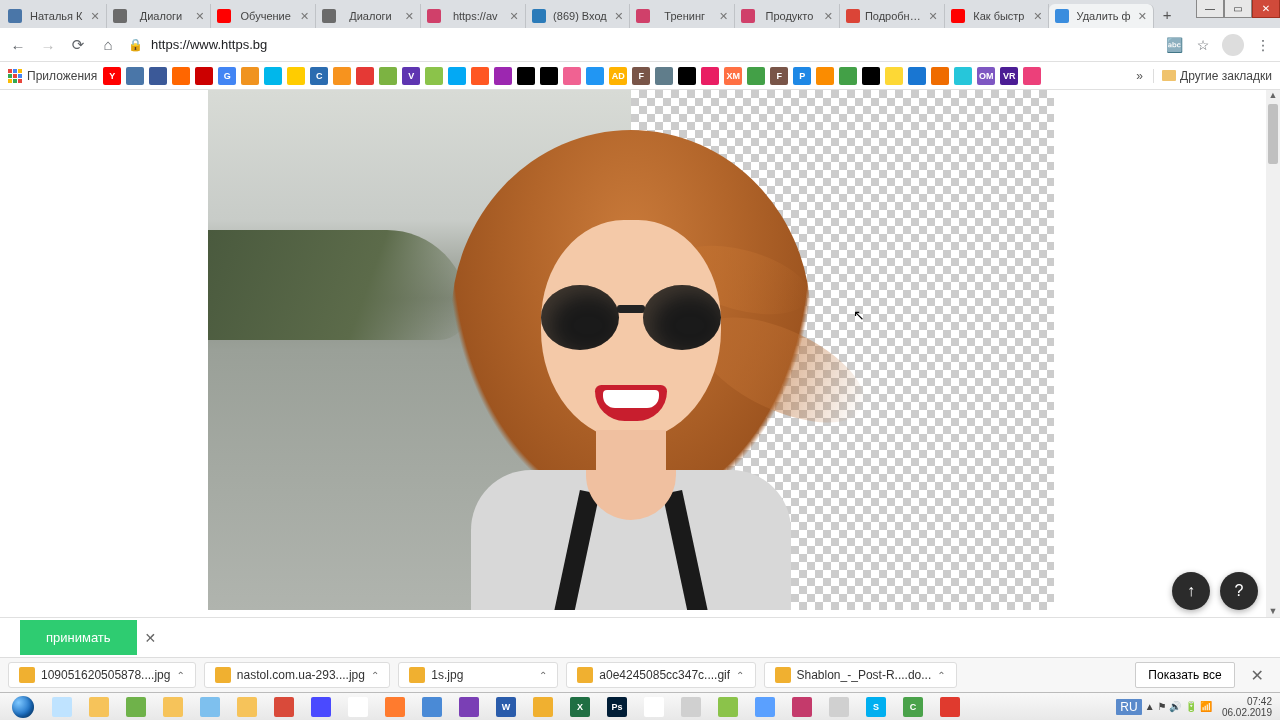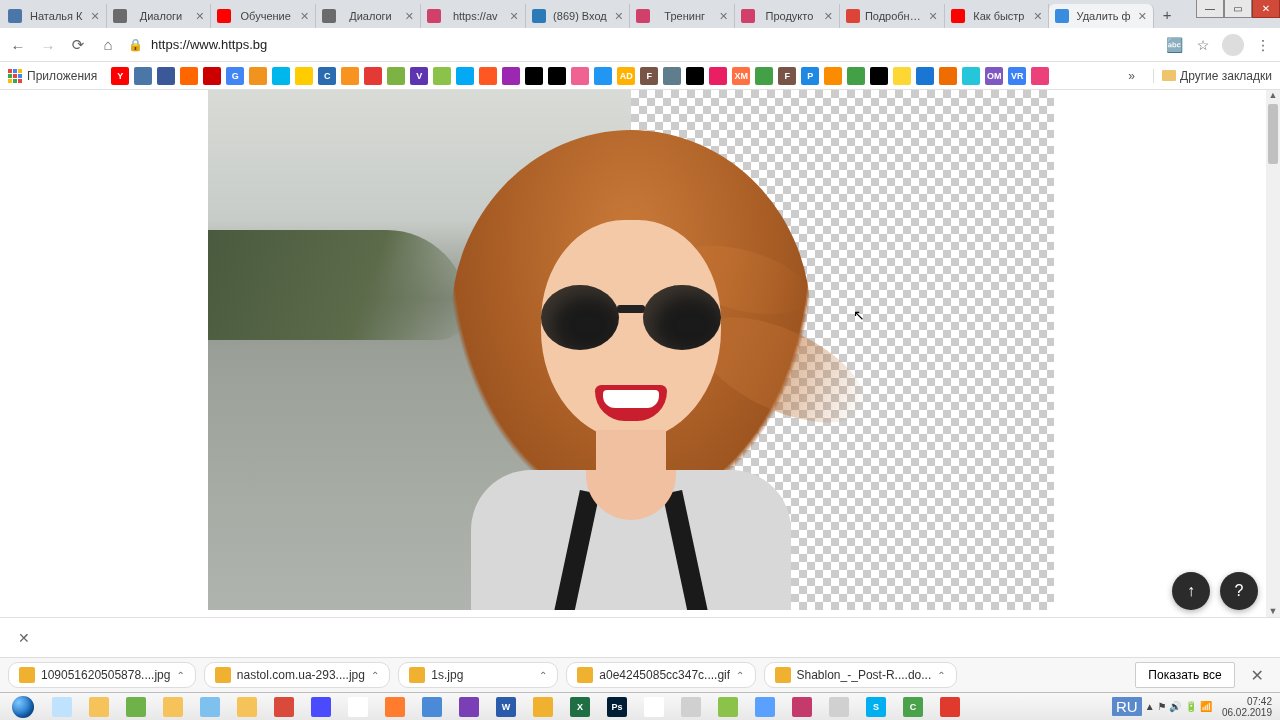--- a/index.html
+++ b/index.html
@@ -26,21 +26,21 @@
 .nav-btn { width: 20px; height: 20px; display: flex; align-items: center; justify-content: center; color: #5f6368; font-size: 15px; cursor: pointer; }
 .nav-btn.disabled { color: #bbb; cursor: default; }
 .addr-bar { flex: 1; display: flex; align-items: center; gap: 8px; font-size: 13px; color: #333; }
 .lock { color: #06a859; font-size: 12px; }
 .url-text { color: #202124; }
 .addr-right { display: flex; align-items: center; gap: 10px; }
 .addr-icon { width: 18px; height: 18px; display: flex; align-items: center; justify-content: center; color: #5f6368; font-size: 14px; cursor: pointer; }
 .avatar { width: 22px; height: 22px; border-radius: 50%; background: #ddd; }
 
 
-.bm-bar { display: flex; align-items: center; height: 28px; padding: 0 8px; gap: 14px; background: #fff; border-bottom: 1px solid #e0e0e0; font-size: 12px; color: #444; }
+.bm-bar { display: flex; align-items: center; height: 28px; padding: 0 8px; gap: 6px; background: #fff; border-bottom: 1px solid #e0e0e0; font-size: 12px; color: #444; }
 .bm-apps { display: flex; align-items: center; gap: 5px; cursor: pointer; }
 .apps-icon { width: 14px; height: 14px; display: grid; grid-template-columns: 1fr 1fr 1fr; gap: 1px; }
 .apps-icon span { background: #e8453c; }
 .apps-icon span:nth-child(2){background:#4285f4}.apps-icon span:nth-child(3){background:#fbbc05}.apps-icon span:nth-child(4){background:#34a853}.apps-icon span:nth-child(5){background:#e8453c}.apps-icon span:nth-child(6){background:#4285f4}.apps-icon span:nth-child(7){background:#fbbc05}.apps-icon span:nth-child(8){background:#34a853}.apps-icon span:nth-child(9){background:#e8453c}
 .bm-icons { display: flex; gap: 5px; flex: 1; overflow: hidden; }
 .bm-icon { width: 18px; height: 18px; border-radius: 2px; flex-shrink: 0; cursor: pointer; display:flex;align-items:center;justify-content:center;font-size:9px;color:#fff;font-weight:bold;}
 .bm-chevron { color: #555; cursor: pointer; padding: 0 4px; }
 .bm-other { display: flex; align-items: center; gap: 4px; cursor: pointer; padding-left: 8px; border-left: 1px solid #ddd; }
 .folder-icon { width: 14px; height: 11px; background: #f0c36d; border-radius: 1px; }
 
@@ -83,37 +83,37 @@
 
 
 .cookie-bar { position:absolute; left:0; right:0; bottom:63px; height:40px; background:#fff; border-top:1px solid #e0e0e0; display:flex; align-items:center; padding:0 10px; font-size:12.5px; color:#444; z-index:25;}
 .cookie-text { flex:1; white-space:nowrap; overflow:hidden; }
 .cookie-link { color:#1a73e8; text-decoration:underline; cursor:pointer; }
 .cookie-accept { background:#2ecc71; color:#fff; padding:10px 26px; font-size:13px; cursor:pointer; margin-left:10px; }
 .cookie-close { padding:0 8px; color:#666; cursor:pointer; font-size:14px; }
 
 
 .dl-bar { position:absolute; left:0; right:0; bottom:28px; height:35px; background:#f7f7f7; border-top:1px solid #ddd; display:flex; align-items:center; padding:0 8px; gap:8px; z-index:24;}
-.dl-item { display:flex; align-items:center; gap:6px; padding:4px 10px; background:#fff; border:1px solid #ddd; border-radius:10px; font-size:12px; color:#333; cursor:pointer; min-width:160px;}
+.dl-item { display:flex; align-items:center; gap:6px; padding:4px 10px; background:#fff; border:1px solid #ddd; border-radius:3px; font-size:12px; color:#333; cursor:pointer; min-width:160px;}
 .dl-icon { width:16px; height:16px; background:#f0b030; border-radius:2px; }
 .dl-name { flex:1; white-space:nowrap; overflow:hidden; text-overflow:ellipsis;}
 .dl-chev { color:#666; font-size:10px; }
 .dl-spacer { flex:1; }
 .dl-showall { background:#fff; border:1px solid #ccc; padding:5px 12px; font-size:12px; cursor:pointer; border-radius:2px;}
 .dl-close { padding:0 8px; color:#666; cursor:pointer; }
 
 
 .taskbar { position:absolute; left:0; right:0; bottom:0; height:28px; background: linear-gradient(180deg,#f8f8f8,#e8e8e8); border-top:1px solid #bbb; display:flex; align-items:center; padding:0 4px; gap:3px; z-index:50;}
 .tb-btn { width:34px; height:24px; display:flex; align-items:center; justify-content:center; border-radius:2px; cursor:pointer; font-size:13px;}
 .tb-btn.start { width:38px;}
 .tb-btn.start .orb { width:22px; height:22px; border-radius:50%; background: radial-gradient(circle at 30% 30%, #7fc8ff, #1a6fc4 60%, #0a4a8a); box-shadow: inset -2px -2px 4px rgba(0,0,0,0.3);}
 .tb-icon { width:20px; height:20px; border-radius:2px; }
 .tb-spacer { flex:1; }
 .tray { display:flex; align-items:center; gap:3px; font-size:10px; color:#444; padding-right:4px;}
-.lang { background:#5a8acb; color:#fff; padding:1px 4px; font-size:15px; border-radius:1px;}
+.lang { background:#5a8acb; color:#fff; padding:1px 4px; font-size:12px; border-radius:1px;}
 .clock { text-align:right; line-height:1.1; font-size:10px; padding-left:6px;}
 </style>
 </head>
 <body>
 
 <div class="win-controls">
   <div class="win-btn min">—</div>
   <div class="win-btn max">▭</div>
   <div class="win-btn cls">✕</div>
 </div>
@@ -242,21 +242,21 @@
       <div class="bm-icon" style="background: rgb(121, 85, 72);">F</div>
       <div class="bm-icon" style="background: rgb(30, 136, 229);">P</div>
       <div class="bm-icon" style="background: rgb(251, 140, 0);"></div>
       <div class="bm-icon" style="background: rgb(67, 160, 71);"></div>
       <div class="bm-icon" style="background: rgb(0, 0, 0);"></div>
       <div class="bm-icon" style="background: rgb(253, 216, 53);"></div>
       <div class="bm-icon" style="background: rgb(25, 118, 210);"></div>
       <div class="bm-icon" style="background: rgb(239, 108, 0);"></div>
       <div class="bm-icon" style="background: rgb(38, 198, 218);"></div>
       <div class="bm-icon" style="background: rgb(126, 87, 194);">OM</div>
-      <div class="bm-icon" style="background: #3b82f6;">VR</div>
+      <div class="bm-icon" style="background: #4c1d95;">VR</div>
       <div class="bm-icon" style="background: rgb(236, 64, 122);"></div>
     </div>
   <div class="bm-chevron">»</div>
   <div class="bm-other">
     <div class="folder-icon"></div>
     <span>Другие закладки</span>
   </div>
 </div>
 
 <div class="content">
@@ -292,20 +292,21 @@
     </div>
   <div class="arr dn">▼</div>
 </div>
 
 <div class="fabs">
   <div class="fab">↑</div>
   <div class="fab">?</div>
 </div>
 
 <div class="cookie-bar">
+  <div class="cookie-accept">принимать</div>
   <div class="cookie-close">✕</div>
 </div>
 
 <div class="dl-bar" id="dlbar">
     <div class="dl-item">
       <div class="dl-icon"></div>
       <span class="dl-name">109051620505878....jpg</span>
       <span class="dl-chev">⌃</span>
     </div>
     <div class="dl-item">

